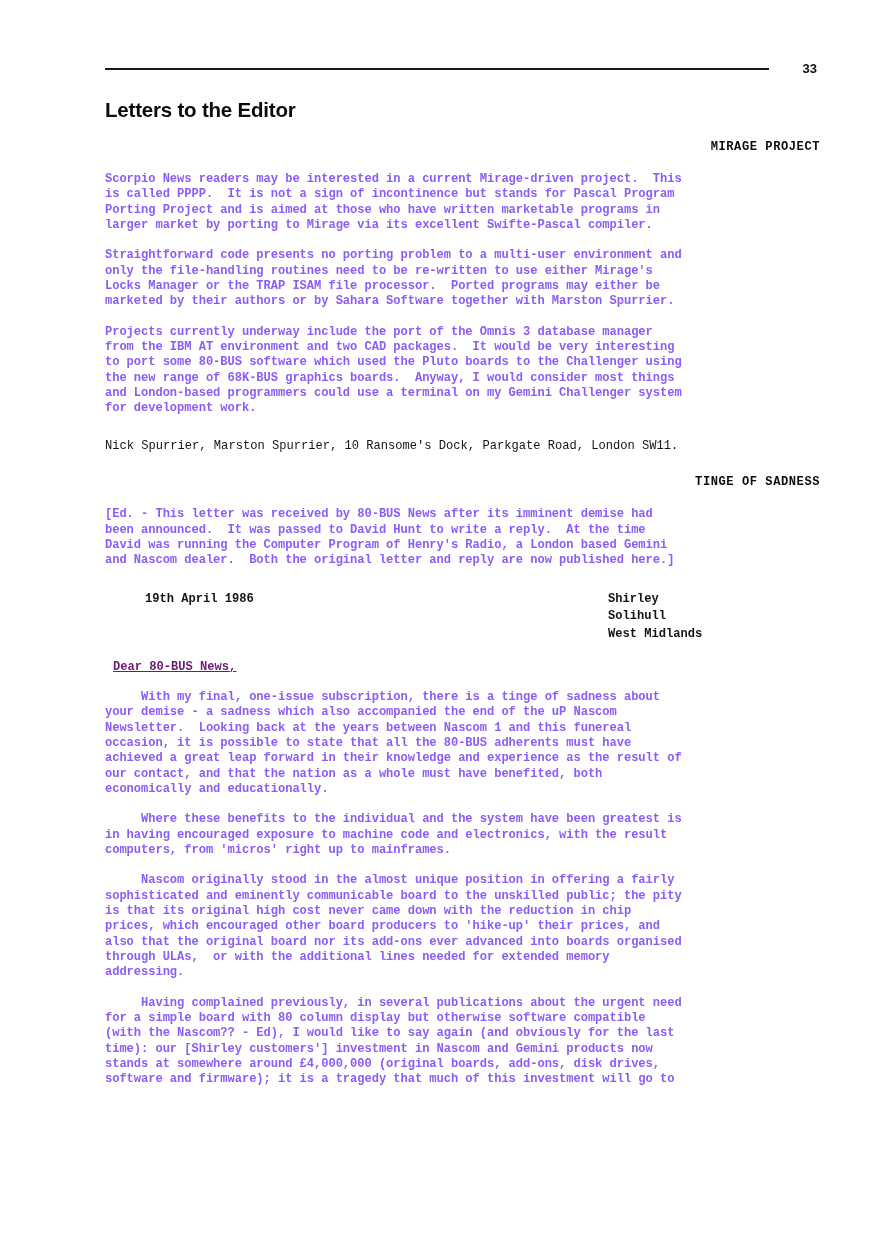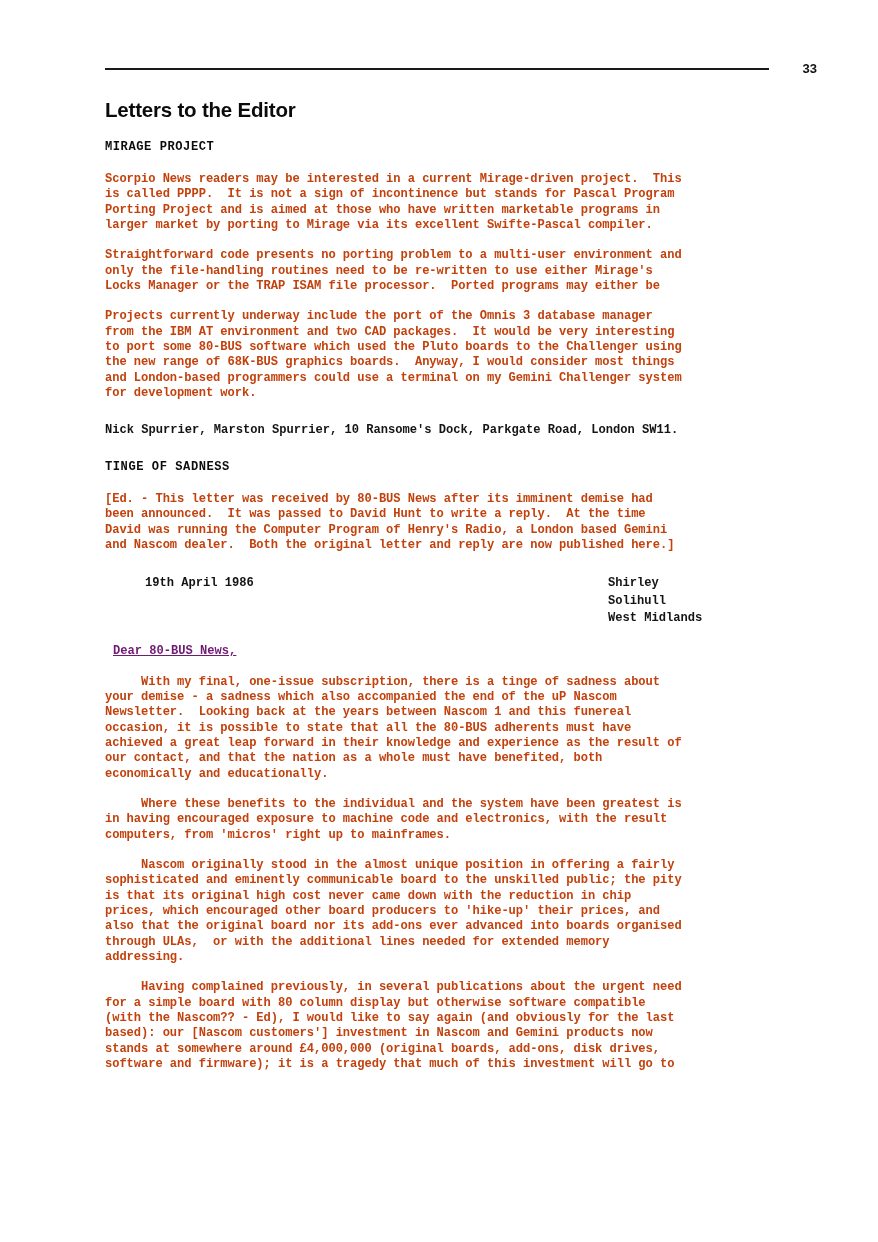--- a/index.html
+++ b/index.html
@@ -76,44 +76,45 @@
 
   .sec-head {
     font-family: "Liberation Mono", "DejaVu Sans Mono", monospace;
     font-size: 12.1px;
     font-weight: bold;
     letter-spacing: 0.55px;
     color: #0d0d0d;
     margin: 0 0 17px 0;
     line-height: 15px;
     white-space: pre;
+    text-align: right;
   }
 
   p.body {
     font-size: 12.1px;
     line-height: 15.35px;
     letter-spacing: -0.05px;
     font-weight: bold;
     margin: 0 0 15px 0;
-    color: #c2410c;
+    color: #8b5cf6;
     text-align: justify;
     -webkit-font-smoothing: none;
   }
   p.body .ln {
     display: block;
     white-space: pre;
   }
 
   .gap-sm { height: 7px; }
   .gap-lg { height: 21px; }
 
   .signoff {
     font-size: 12.1px;
     line-height: 15.35px;
-    font-weight: bold;
+    font-weight: normal;
     color: #141414;
     white-space: pre;
     margin: 0;
   }
 
   
   .date-address {
     position: relative;
     height: 54px;
     margin: 0 0 8px 0;
@@ -170,20 +171,21 @@
       <span class="ln">Scorpio News readers may be interested in a current Mirage-driven project.  This</span>
       <span class="ln">is called PPPP.  It is not a sign of incontinence but stands for Pascal Program</span>
       <span class="ln">Porting Project and is aimed at those who have written marketable programs in</span>
       <span class="ln">larger market by porting to Mirage via its excellent Swifte-Pascal compiler.</span>
     </p>
 
     <p class="body">
       <span class="ln">Straightforward code presents no porting problem to a multi-user environment and</span>
       <span class="ln">only the file-handling routines need to be re-written to use either Mirage's</span>
       <span class="ln">Locks Manager or the TRAP ISAM file processor.  Ported programs may either be</span>
+      <span class="ln">marketed by their authors or by Sahara Software together with Marston Spurrier.</span>
     </p>
 
     <p class="body">
       <span class="ln">Projects currently underway include the port of the Omnis 3 database manager</span>
       <span class="ln">from the IBM AT environment and two CAD packages.  It would be very interesting</span>
       <span class="ln">to port some 80-BUS software which used the Pluto boards to the Challenger using</span>
       <span class="ln">the new range of 68K-BUS graphics boards.  Anyway, I would consider most things</span>
       <span class="ln">and London-based programmers could use a terminal on my Gemini Challenger system</span>
       <span class="ln">for development work.</span>
     </p>
@@ -241,19 +243,19 @@
       <span class="ln">prices, which encouraged other board producers to 'hike-up' their prices, and</span>
       <span class="ln">also that the original board nor its add-ons ever advanced into boards organised</span>
       <span class="ln">through ULAs,  or with the additional lines needed for extended memory</span>
       <span class="ln">addressing.</span>
     </p>
 
     <p class="body">
       <span class="ln">     Having complained previously, in several publications about the urgent need</span>
       <span class="ln">for a simple board with 80 column display but otherwise software compatible</span>
       <span class="ln">(with the Nascom?? - Ed), I would like to say again (and obviously for the last</span>
-      <span class="ln">based): our [Nascom customers'] investment in Nascom and Gemini products now</span>
+      <span class="ln">time): our [Shirley customers'] investment in Nascom and Gemini products now</span>
       <span class="ln">stands at somewhere around £4,000,000 (original boards, add-ons, disk drives,</span>
       <span class="ln">software and firmware); it is a tragedy that much of this investment will go to</span>
     </p>
 
   </div>
 </div>
 
 </body></html>

